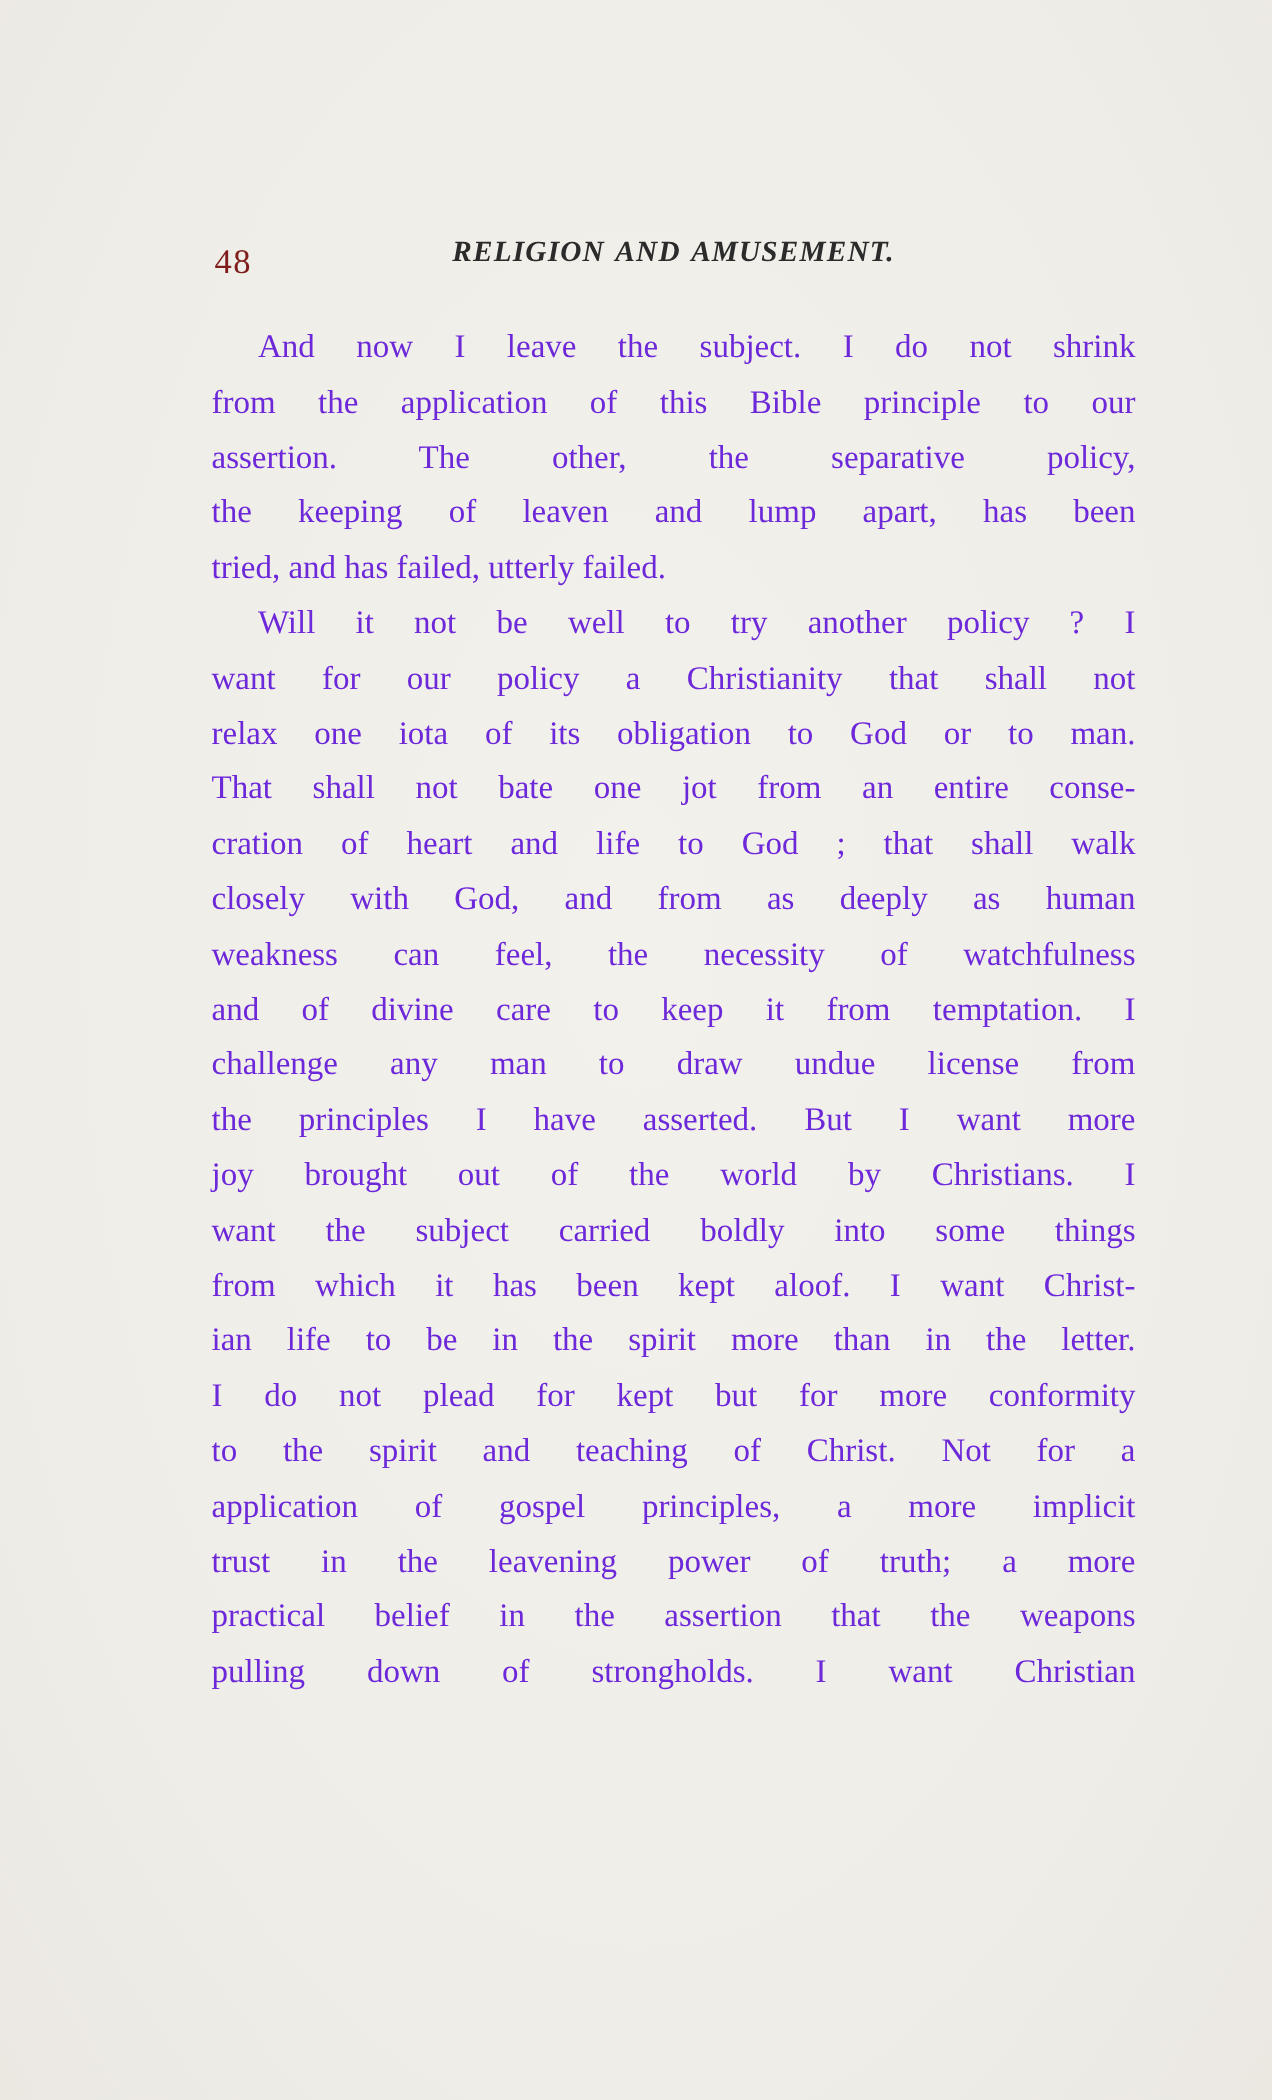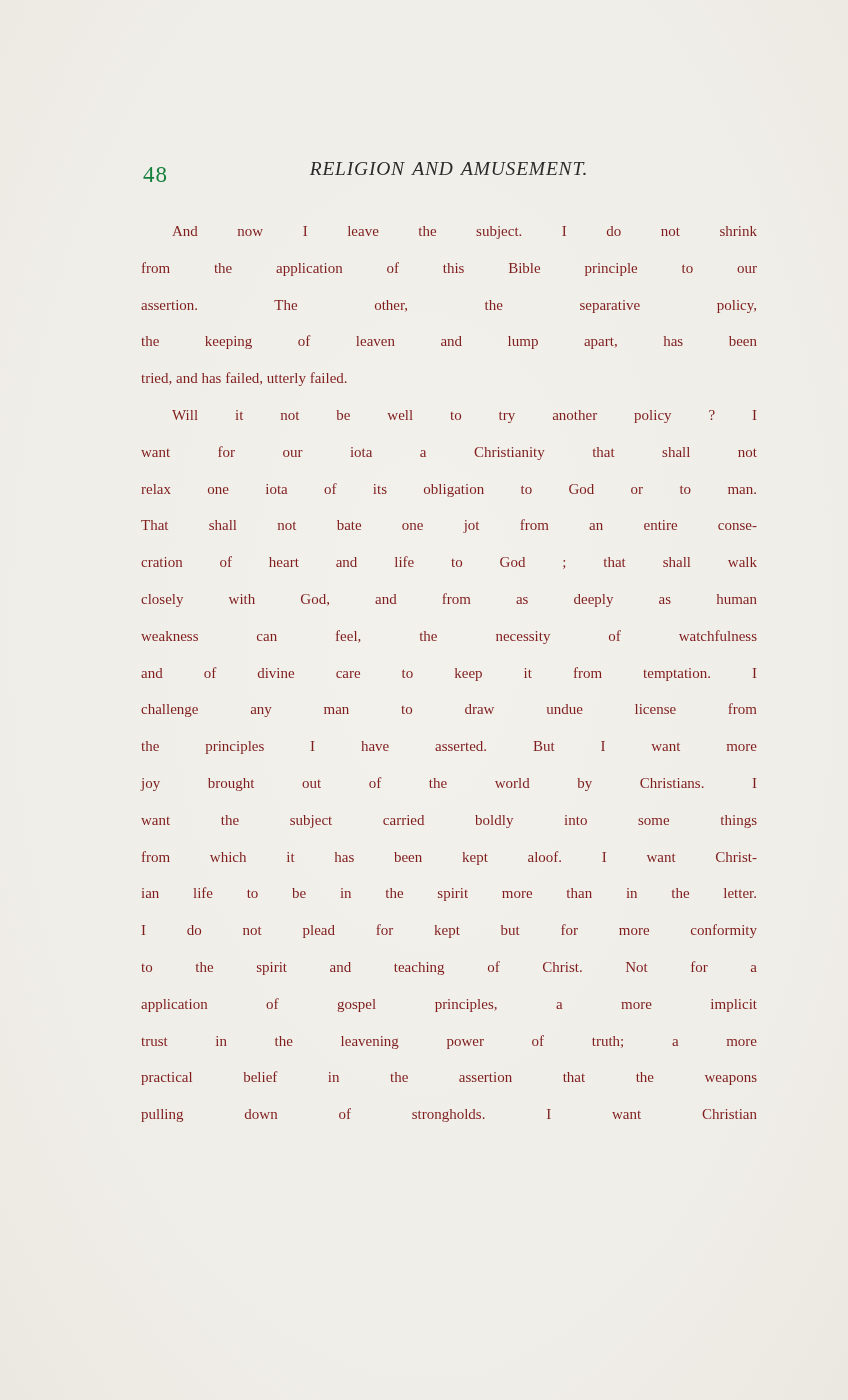--- a/index.html
+++ b/index.html
@@ -29,46 +29,47 @@
     height: 28px;
     text-align: center;
   }
 
   .page-number {
     position: absolute;
     left: 2px;
     bottom: -2px;
     font-size: 23px;
     letter-spacing: 1px;
-    color: #15803d;
+    color: #7f1d1d;
   }
 
   .running-header {
     font-style: italic;
     font-size: 19.5px;
     letter-spacing: 0.8px;
     color: #2b2b2b;
     word-spacing: 2px;
+    font-weight: bold;
   }
 
   .body-text {
     margin-top: 27px;
     width: 616px;
   }
 
   .paragraph { }
 
   .line {
-    font-size: 15px;
+    font-size: 22px;
     line-height: 36.8px;
     text-align: justify;
     text-align-last: justify;
     -moz-text-align-last: justify;
     white-space: normal;
-    color: #7f1d1d;
+    color: #6d28d9;
   }
 
   .line.first {
     text-indent: 31px;
   }
 
   .line.para-end {
     text-align-last: left;
     -moz-text-align-last: left;
   }
@@ -84,21 +85,21 @@
   <div class="body-text">
       <div class="paragraph">
         <div class="line first">And now I leave the subject.  I do not shrink</div>
         <div class="line">from the application of this Bible principle to our</div>
         <div class="line">assertion.  The other, the separative policy,</div>
         <div class="line">the keeping of leaven and lump apart, has been</div>
         <div class="line para-end">tried, and has failed, utterly failed.</div>
       </div>
       <div class="paragraph">
         <div class="line first">Will it not be well to try another policy ?  I</div>
-        <div class="line">want for our iota a Christianity that shall not</div>
+        <div class="line">want for our policy a Christianity that shall not</div>
         <div class="line">relax one iota of its obligation to God or to man.</div>
         <div class="line">That shall not bate one jot from an entire conse-</div>
         <div class="line">cration of heart and life to God ; that shall walk</div>
         <div class="line">closely with God, and from as deeply as human</div>
         <div class="line">weakness can feel, the necessity of watchfulness</div>
         <div class="line">and of divine care to keep it from temptation.  I</div>
         <div class="line">challenge any man to draw undue license from</div>
         <div class="line">the principles I have asserted.  But I want more</div>
         <div class="line">joy brought out of the world by Christians.  I</div>
         <div class="line">want the subject carried boldly into some things</div>

